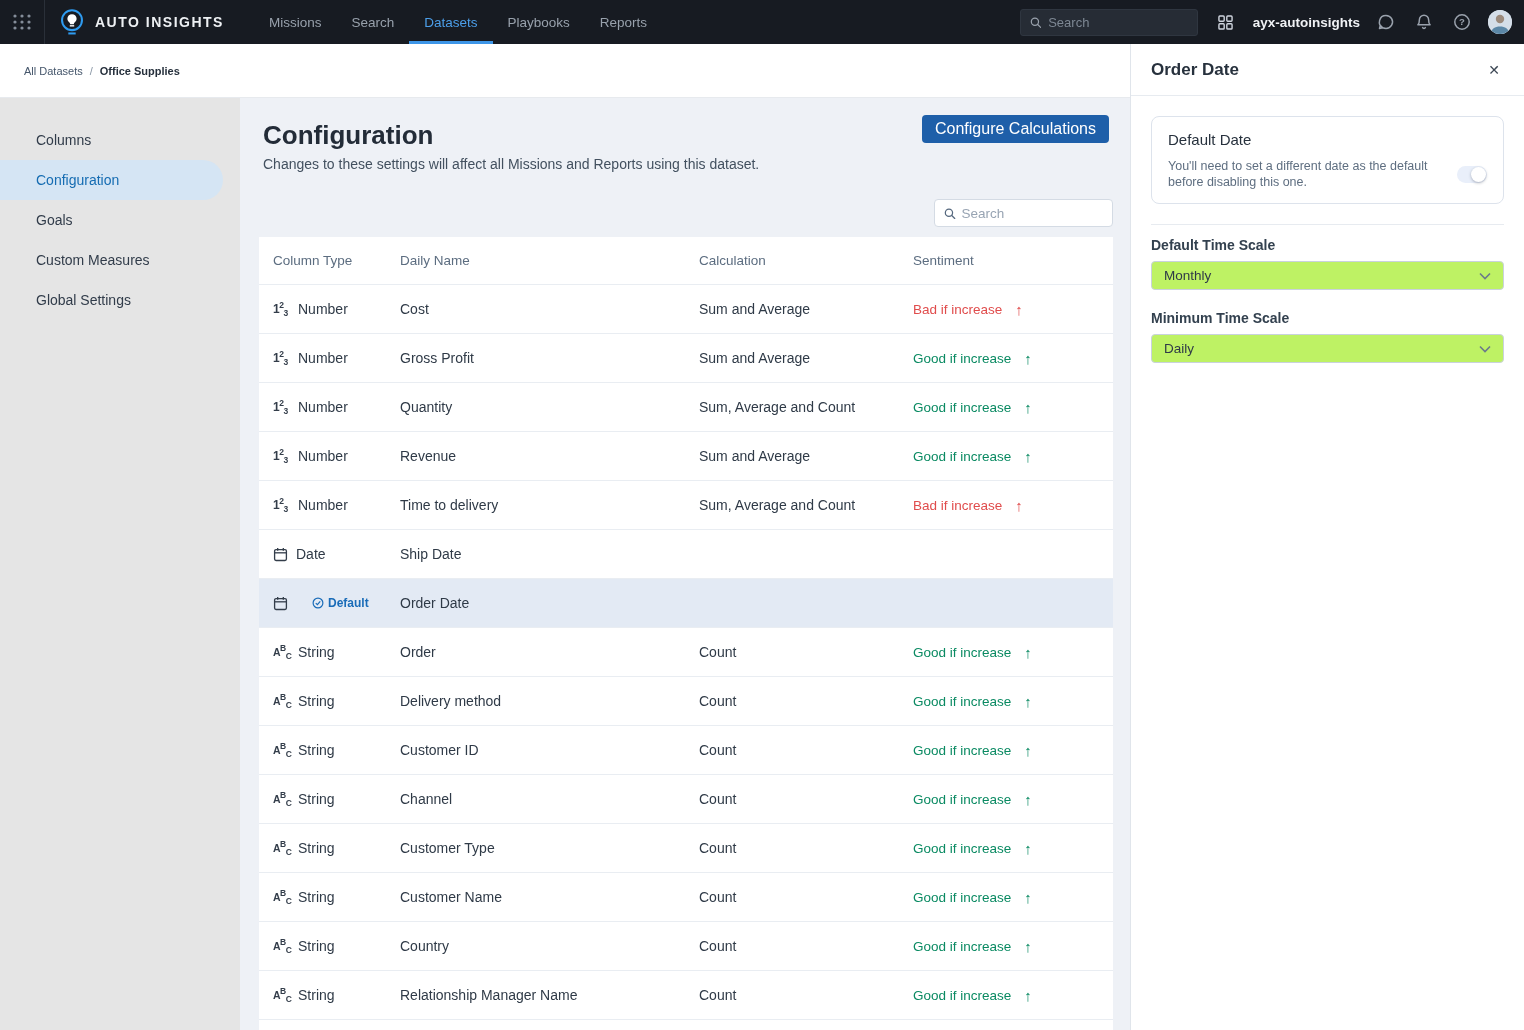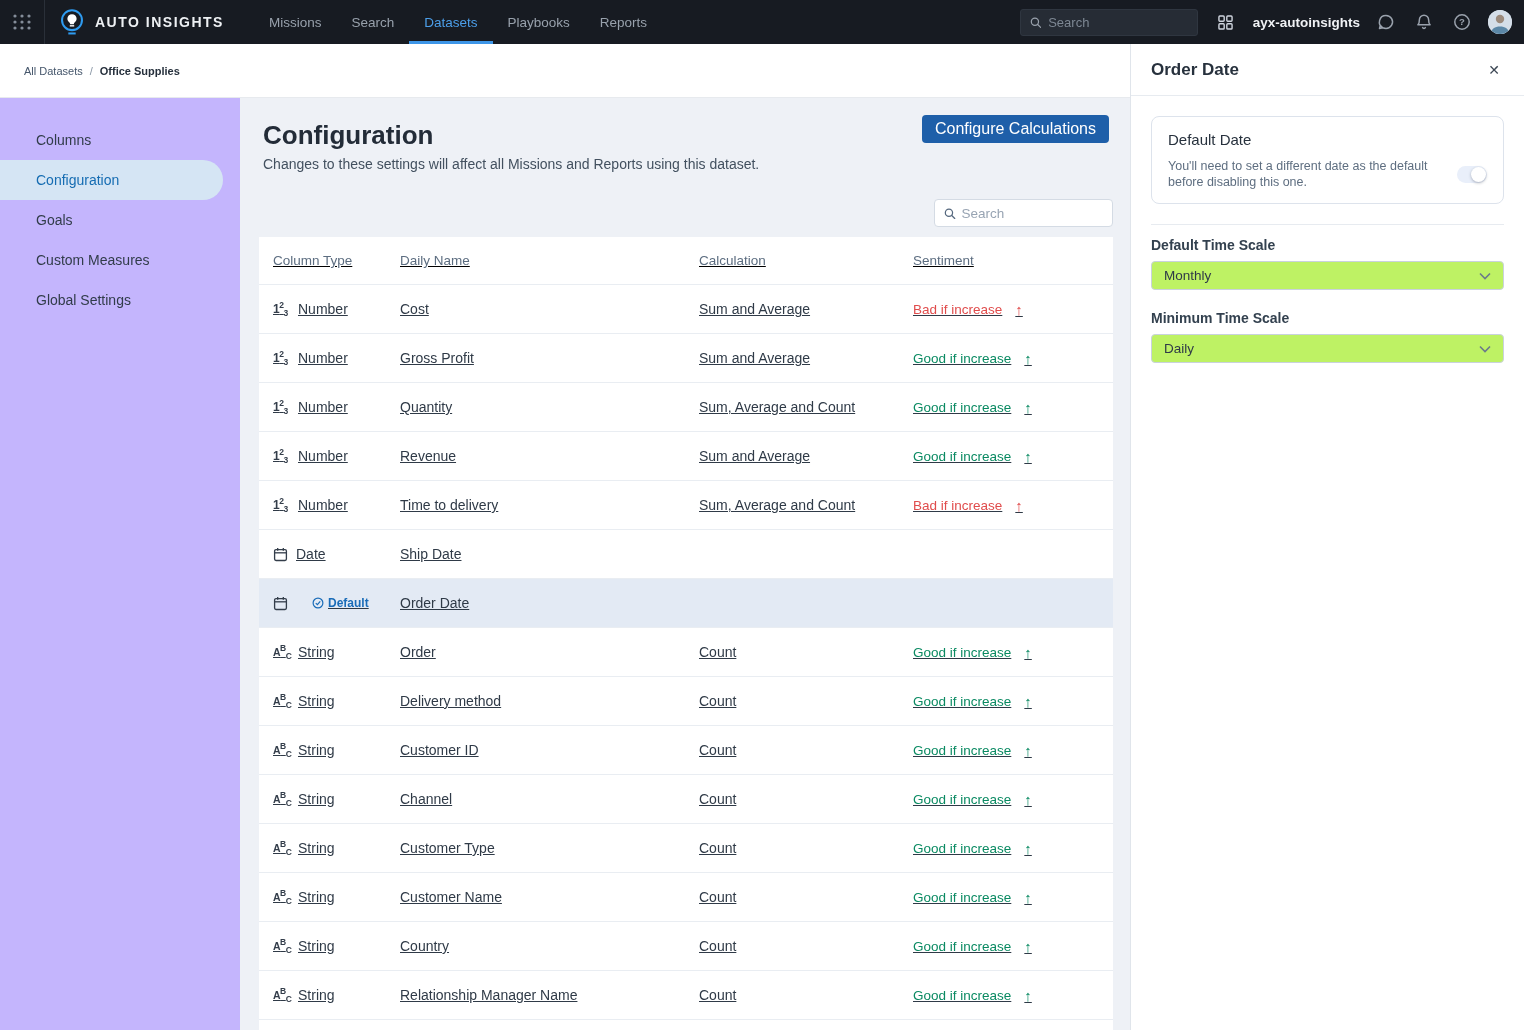--- a/index.html
+++ b/index.html
@@ -40,42 +40,42 @@
   .app{ display:flex; height:986px; }
   .left-col{ width:1130px; flex:none; display:flex; flex-direction:column; }
   .crumb-bar{ height:53px; background:#fff; display:flex; align-items:center; padding-left:24px;
     font-size:11px; }
   .crumb-link{ color:#44556a; cursor:pointer; }
   .crumb-sep{ color:#8a97a6; margin:0 7px; }
   .crumb-current{ color:#26303c; font-weight:700; }
   .content-row{ flex:1; display:flex; min-height:0; }
 
   
-  .sidebar{ width:240px; flex:none; background:#c4b5fd; border-top:1px solid #e7eaee; padding-top:22px; }
+  .sidebar{ width:240px; flex:none; background:#e5e5e5; border-top:1px solid #e7eaee; padding-top:22px; }
   .side-item{ height:40px; display:flex; align-items:center; padding-left:36px; font-size:14px;
     color:#313c4a; cursor:pointer; margin-right:17px; border-radius:0 20px 20px 0; }
   .side-item.active{ background:#d5e5f4; color:#156cb2; }
 
   
   .main{ flex:1; background:var(--page-bg); border-top:1px solid #e7eaee; position:relative;
     padding:0 17px 0 19px; display:flex; flex-direction:column; }
   .page-title{ margin:20px 0 0 4px; font-size:26px; font-weight:700; color:#232c38; line-height:34px;}
   .page-sub{ margin:4px 0 0 4px; font-size:14px; color:var(--text-mid); line-height:17px; }
   .config-btn{ position:absolute; top:17px; right:21px; height:28px; background:var(--accent);
     color:#fff; border:none; border-radius:4px; font-size:16px; padding:0 13px; cursor:pointer;
     font-family:inherit; }
   .search-row{ display:flex; justify-content:flex-end; margin-top:26px; }
   .tbl-search{ width:179px; height:28px; background:#fff; border:1px solid #d4dbe4; border-radius:4px;
     display:flex; align-items:center; padding:0 9px; gap:6px; }
   .tbl-search input{ border:none; outline:none; font-size:13.5px; color:#33404e; width:100%;
     font-family:inherit;}
   .tbl-search input::placeholder{ color:#98a4b3; }
 
   .table{ margin-top:10px; background:#fff; }
-  .thead,.trow{ display:grid; grid-template-columns:141px 299px 214px 1fr; align-items:center;text-decoration:underline; }
+  .thead,.trow{ display:grid; grid-template-columns:141px 299px 214px 1fr; align-items:center; }
   .thead{ height:47px; }
   .thead span{ font-size:13.5px; color:var(--text-head); }
   .thead span:first-child{ padding-left:14px; }
   .trow{ height:49px; border-top:1px solid var(--divider); font-size:14px; color:#2f3a47;
     cursor:pointer; }
   .trow.highlight{ background:var(--row-hl); }
   .type-cell{ padding-left:14px; display:flex; align-items:center; }
   .type-label{ margin-left:8px; }
   .num-icon,.str-icon{ font-weight:700; color:#333d4a; font-size:12px; letter-spacing:-0.5px;
     width:17px; display:inline-block; }

